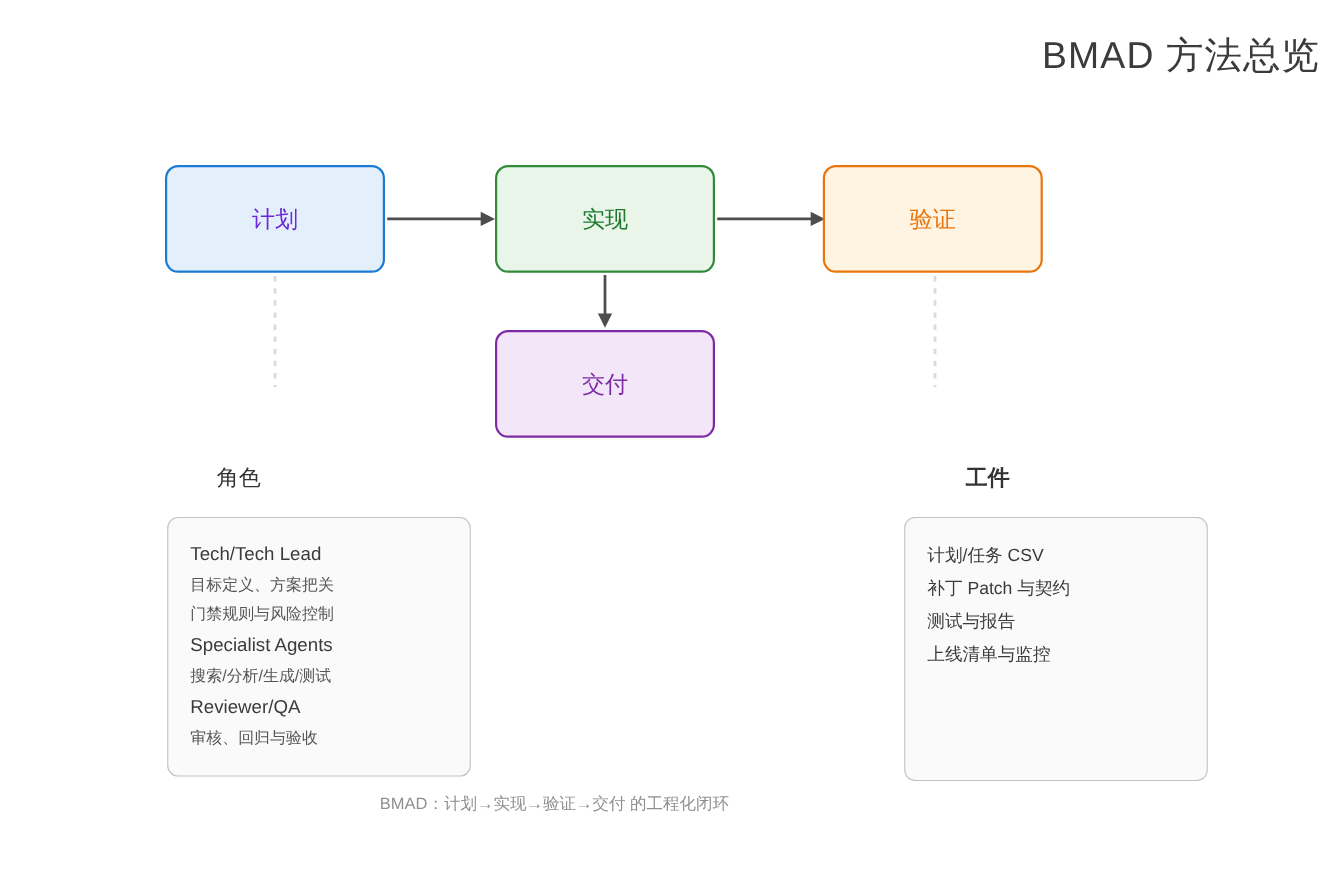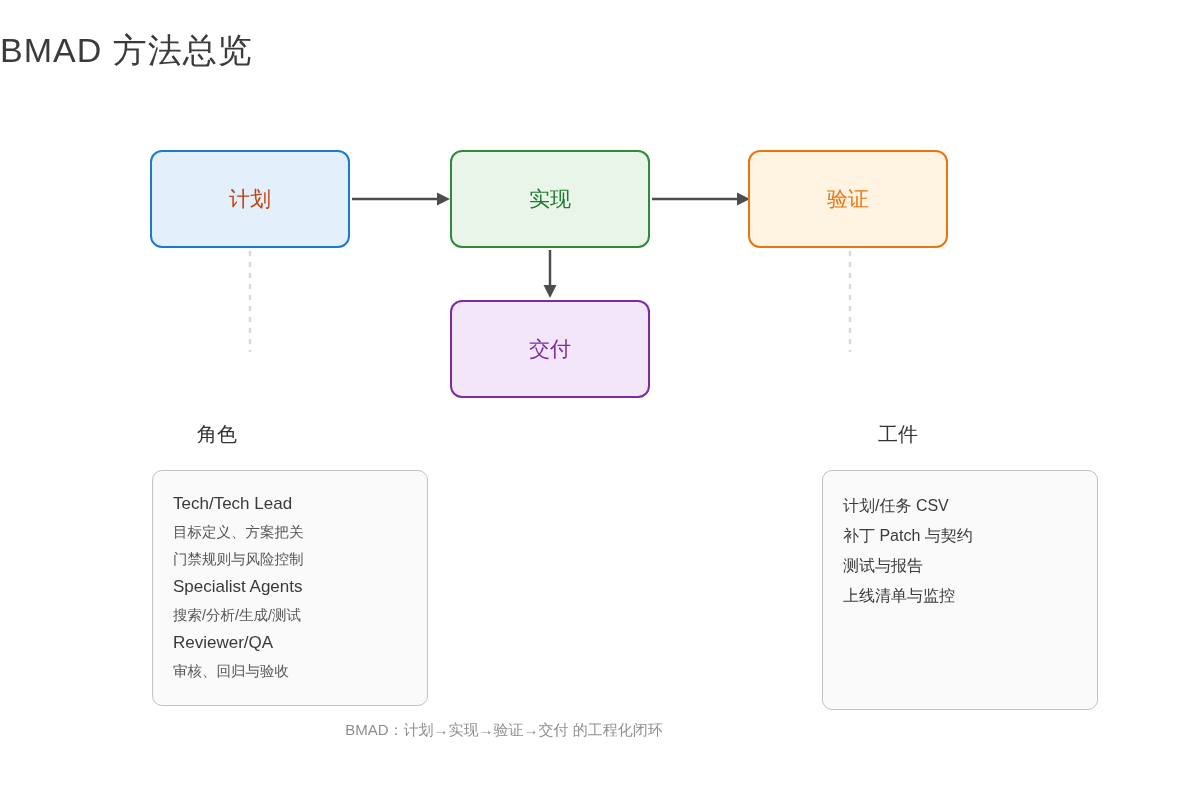--- a/index.html
+++ b/index.html
@@ -4,36 +4,36 @@
 <style>
   html, body { margin: 0; padding: 0; }
   body {
     width: 1200px; height: 800px;
     background: #ffffff;
     font-family: "Liberation Sans", "DejaVu Sans", sans-serif;
     position: relative; overflow: hidden;
   }
   .page-title {
     position: absolute; left: 0; top: 28px; width: 1200px;
-    text-align: left; font-size: 34px; color: #3b3b3b; letter-spacing: 1px;
+    text-align: right; font-size: 34px; color: #3b3b3b; letter-spacing: 1px;
   }
   .node {
     position: absolute; width: 200px; height: 98px;
     border-radius: 12px; box-sizing: border-box; border: 2px solid;
     display: flex; align-items: center; justify-content: center;
     font-size: 21px;
   }
-  .node-plan      { left: 150px; top: 150px; background: #e3f0fc; border-color: #1d7ad3; color: #c2410c; }
+  .node-plan      { left: 150px; top: 150px; background: #e3f0fc; border-color: #1d7ad3; color: #6d28d9; }
   .node-implement { left: 450px; top: 150px; background: #eaf5ea; border-color: #2f8a3a; color: #1d7a2f; }
   .node-verify    { left: 748px; top: 150px; background: #fff3e1; border-color: #e8750e; color: #e8750e; }
   .node-deliver   { left: 450px; top: 300px; background: #f4e6f9; border-color: #7c2ba5; color: #7c2ba5; }
   svg.overlay { position: absolute; left: 0; top: 0; }
   .section-heading { position: absolute; font-size: 20px; color: #333333; }
   .heading-roles     { left: 197px; top: 421px; }
-  .heading-artifacts { left: 878px; top: 421px; }
+  .heading-artifacts { left: 878px; top: 421px; font-weight: bold; }
   .card {
     position: absolute; width: 276px; box-sizing: border-box;
     background: #fafafa; border: 1px solid #c2c2c2; border-radius: 10px;
   }
   .card-roles     { left: 152px; top: 470px; height: 236px; padding: 22px 20px 0 20px; }
   .card-artifacts { left: 822px; top: 470px; height: 240px; padding: 20px 20px 0 20px; }
   .line-primary   { font-size: 17px;   color: #3a3a3a; line-height: 22px; margin-bottom: 7px; }
   .line-secondary { font-size: 14.5px; color: #565656; line-height: 20px; margin-bottom: 7px; }
   .artifact-line  { font-size: 16px;   color: #3a3a3a; line-height: 30px; }
   .footer-note {

